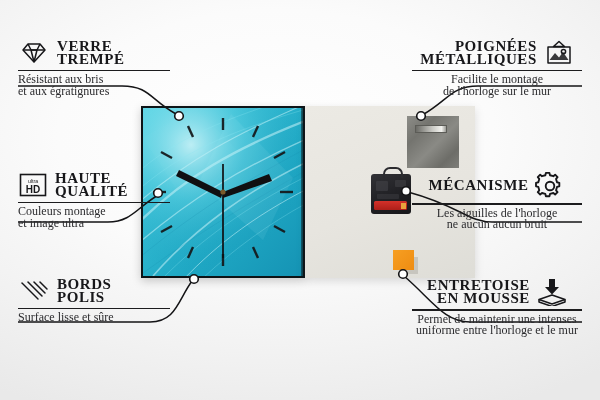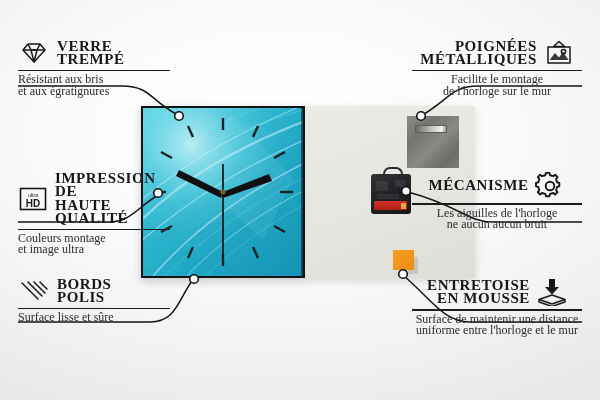--- a/index.html
+++ b/index.html
@@ -218,21 +218,20 @@
   </div>
 
   <div class="feat left" style="left:18px;top:172px;width:152px;">
     <div class="head">
       <svg class="ico" width="30" height="26" viewBox="0 0 30 26">
         <rect x="2.5" y="2.5" width="25" height="21" fill="none" stroke="#17171a" stroke-width="1.6"></rect>
         <text x="15" y="11" text-anchor="middle" font-family="Liberation Sans, sans-serif" font-size="5.2" fill="#17171a">ultra</text>
         <text x="15" y="20.5" text-anchor="middle" font-family="Liberation Sans, sans-serif" font-size="10" font-weight="bold" fill="#17171a">HD</text>
       </svg>
       <div>
-        <div class="ttl">IMPRESSION DE</div>
         <div class="ttl">HAUTE QUALITÉ</div>
       </div>
     </div>
     <div class="rule" style="width:152px;"></div>
     <div class="sub">Couleurs montage</div>
     <div class="sub" style="margin-top:0;">et image ultra</div>
   </div>
 
   <div class="feat left" style="left:18px;top:278px;width:152px;">
     <div class="head">
@@ -300,17 +299,17 @@
         <g fill="#17171a">
           <path d="M12 1 h6 v8 h4 l-7 7.5 -7 -7.5 h4 z"></path>
         </g>
         <g fill="none" stroke="#17171a" stroke-width="1.5" stroke-linejoin="round">
           <path d="M15 17 L28 21.5 L15 26 L2 21.5 Z"></path>
           <path d="M2 21.5 v2.5 L15 28.5 L28 24 v-2.5"></path>
         </g>
       </svg>
     </div>
     <div class="rule" style="width:170px;"></div>
-    <div class="sub">Surface de maintenir une distance</div>
+    <div class="sub">Permet de maintenir une intenses</div>
     <div class="sub" style="margin-top:0;">uniforme entre l'horloge et le mur</div>
   </div>
 
 </div>
 
 </body></html>

